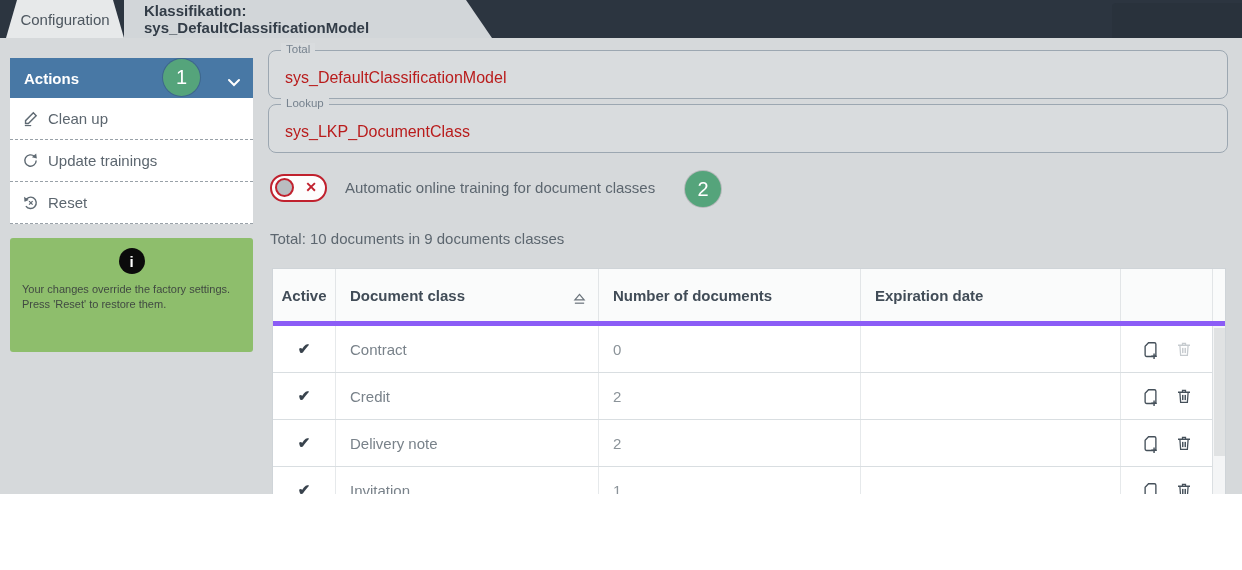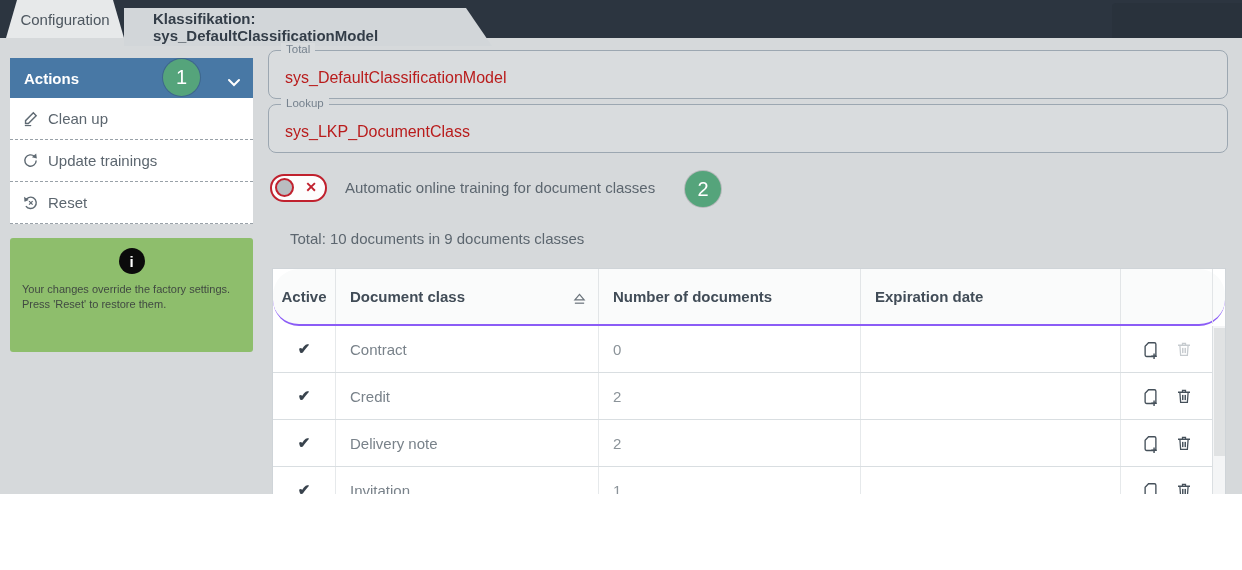--- a/index.html
+++ b/index.html
@@ -5,22 +5,22 @@
   * { margin:0; padding:0; box-sizing:border-box; }
   html,body { width:1242px; height:570px; }
   body { font-family:"Liberation Sans", sans-serif; }
   .screen { position:relative; width:1242px; height:494px; background:#d6d9db; overflow:hidden; }
 
   
   .tabbar { position:absolute; left:0; top:0; width:1242px; height:38px; background:#2c3540; }
   .tab { position:absolute; top:0; height:38px; display:flex; align-items:center; font-size:15px; }
   .tab-config { left:6px; width:118px; background:#e7e9ea; color:#4d565f; justify-content:center;
                 clip-path:polygon(11px 0, calc(100% - 11px) 0, 100% 100%, 0 100%); }
-  .tab-klass { left:124px; width:368px; background:#d2d6d9; color:#333d48; font-weight:bold; padding-left:29px;
-               clip-path:polygon(0 0, calc(100% - 26px) 0, 100% 100%, 0 100%);margin-top:8px; }
+  .tab-klass { left:124px; width:368px; background:#d2d6d9; color:#333d48; font-weight:bold; padding-left:20px;
+               clip-path:polygon(0 0, calc(100% - 26px) 0, 100% 100%, 0 100%); }
   .tab-klass .close { margin-left:10px; font-size:14px; color:#37414b; cursor:pointer; }
   .topright-btn { position:absolute; left:1112px; top:3px; width:130px; height:35px; background:#29323c; border-radius:4px 0 0 0; }
 
   
   .actions-panel { position:absolute; left:10px; top:58px; width:243px; }
   .actions-header { height:40px; background:#4878a5; color:#ffffff; font-weight:bold; font-size:15px;
                     display:flex; align-items:center; padding-left:14px; position:relative; }
   .chevron { position:absolute; right:12px; top:15px; }
   .actions-list { background:#ffffff; }
   .action-item { height:42px; display:flex; align-items:center; padding-left:12px; gap:9px;
@@ -51,27 +51,27 @@
   .field-value { position:absolute; left:16px; top:0; height:100%; display:flex; align-items:center;
                  padding-top:7px; font-size:16px; color:#b91c1c; }
 
   
   .toggle { position:absolute; left:270px; top:174px; width:57px; height:28px; background:#fdfdfd;
             border:2px solid #c0212e; border-radius:15px; cursor:pointer; }
   .toggle-knob { position:absolute; left:3px; top:2px; width:19px; height:19px; border-radius:50%;
                  background:#b9bdc0; border:2px solid #c0212e; }
   .toggle-x { position:absolute; right:8px; top:3px; color:#c0212e; font-size:14px; font-weight:bold; }
   .toggle-label { position:absolute; left:345px; top:179px; font-size:15px; color:#5c666f; }
-  .total-text { position:absolute; left:270px; top:230px; font-size:15px; color:#5c666f;margin-left:20px; }
+  .total-text { position:absolute; left:270px; top:230px; font-size:15px; color:#5c666f; }
 
   
   .grid { position:absolute; left:272px; top:268px; width:954px; height:292px; background:#ffffff;
           border:1px solid #cfd4d8; }
-  .grid-header { display:flex; height:57px; background:#fafbfb; border-bottom:2px solid #8b5cf6;
-                 font-weight:bold; font-size:15px; color:#414c57;border-radius:26px; }
+  .grid-header { display:flex; height:57px; background:#fafbfb; border-bottom:5px solid #8b5cf6;
+                 font-weight:bold; font-size:15px; color:#414c57; }
   .grid-header .cell { display:flex; align-items:center; border-right:1px solid #e2e5e7; }
   .grid-row { display:flex; height:47px; border-bottom:1px solid #d9dee1; font-size:15px; }
   .grid-row .cell { display:flex; align-items:center; border-right:1px solid #e6e9eb; }
   .c-active { width:63px; justify-content:center; }
   .c-class  { width:263px; padding-left:14px; position:relative; }
   .c-num    { width:262px; padding-left:14px; }
   .c-exp    { width:260px; padding-left:14px; }
   .c-act    { width:92px; justify-content:center; gap:15px; border-right:1px solid #e6e9eb; }
   .c-scroll { width:12px; border-right:none !important; }
   .check { color:#39434d; font-size:15px; font-weight:bold; }

